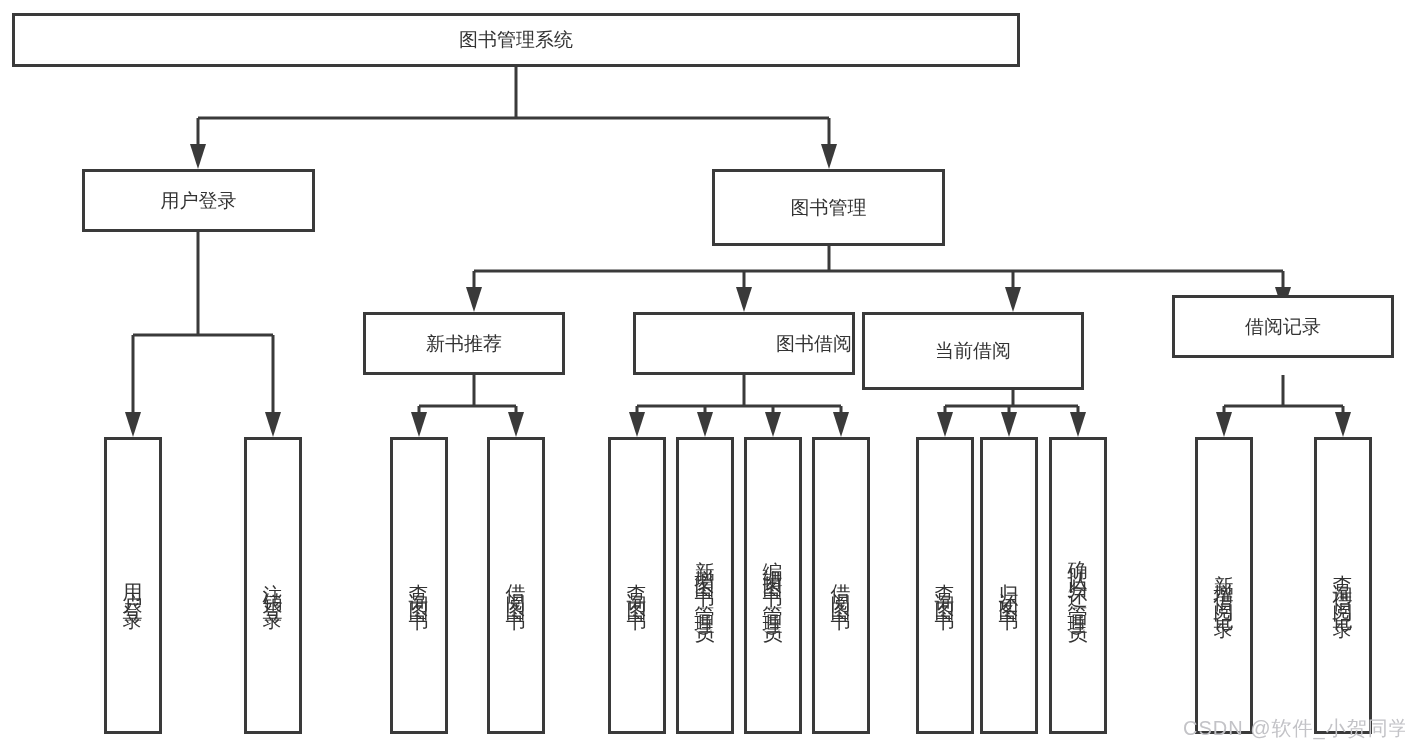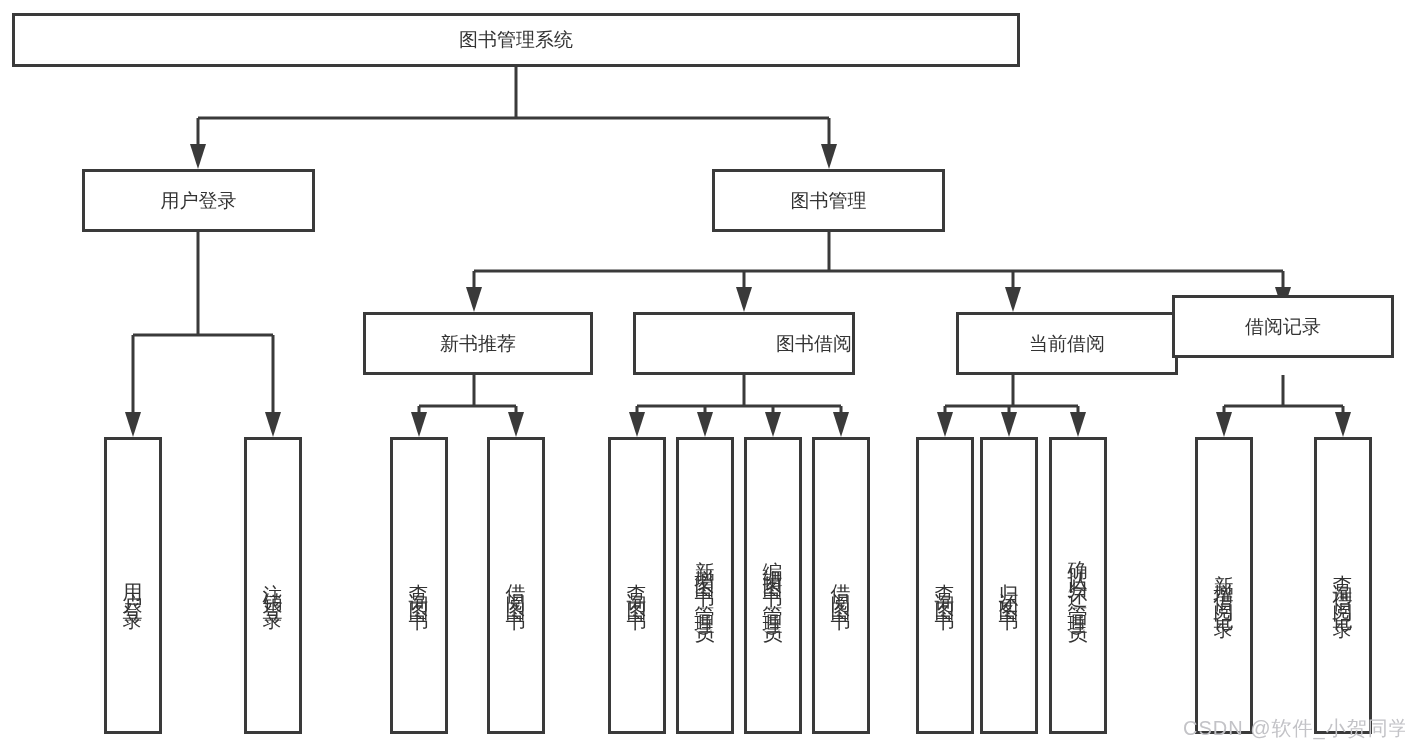--- a/index.html
+++ b/index.html
@@ -94,31 +94,31 @@
     <polygon points="1335,412 1351,412 1343,437"></polygon>
   </svg>
 
   <div class="node" style="left:12px; top:13px; width:1008px; height:54px;">
     <span>图书管理系统</span>
   </div>
 
   <div class="node" style="left:82px; top:169px; width:233px; height:63px;">
     <span>用户登录</span>
   </div>
-  <div class="node" style="left:712px; top:169px; width:233px; height:63px;">
+  <div class="node" style="left:712px; top:169px; width:233px; height:77px;">
     <span>图书管理</span>
   </div>
 
-  <div class="node" style="left:363px; top:312px; width:230px; height:63px;">
+  <div class="node" style="left:363px; top:312px; width:202px; height:63px;">
     <span>新书推荐</span>
   </div>
   <div class="node" style="left:633px; top:312px; width:222px; height:63px;justify-content:flex-end;">
     <span>图书借阅</span>
   </div>
-  <div class="node" style="left:956px; top:312px; width:222px; height:63px;">
+  <div class="node" style="left:862px; top:312px; width:222px; height:78px;">
     <span>当前借阅</span>
   </div>
   <div class="node" style="left:1172px; top:295px; width:222px; height:63px;">
     <span>借阅记录</span>
   </div>
 
   <div class="node leaf" style="left:104px;">
     <span class="vtext">用户登录</span>
   </div>
   <div class="node leaf" style="left:244px;">

